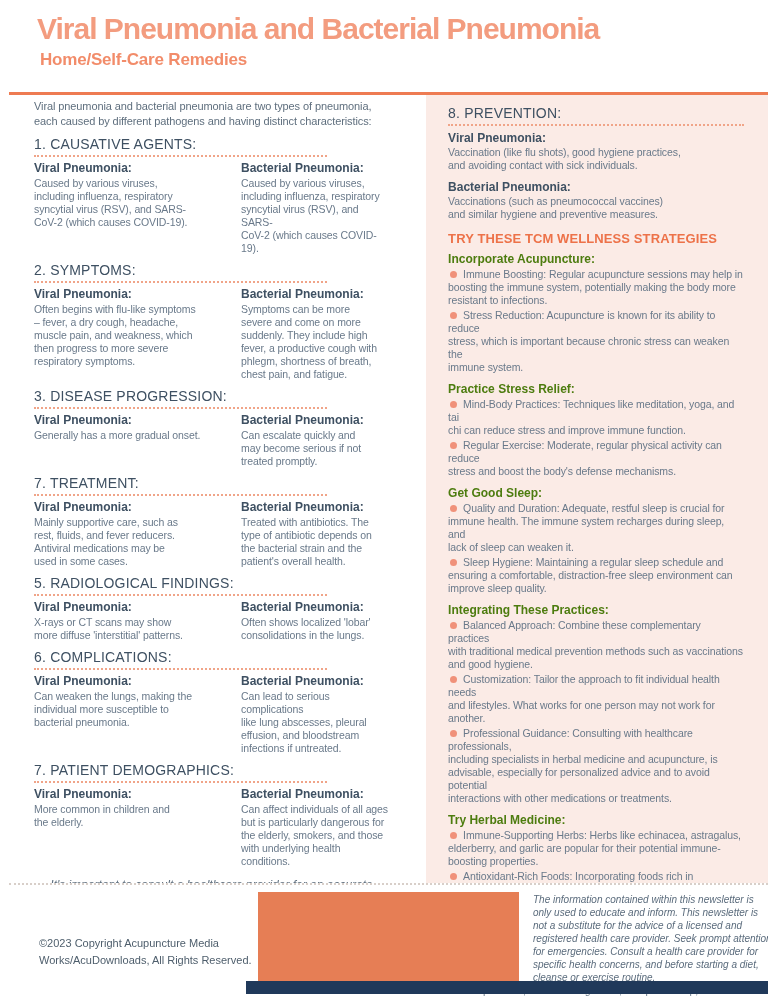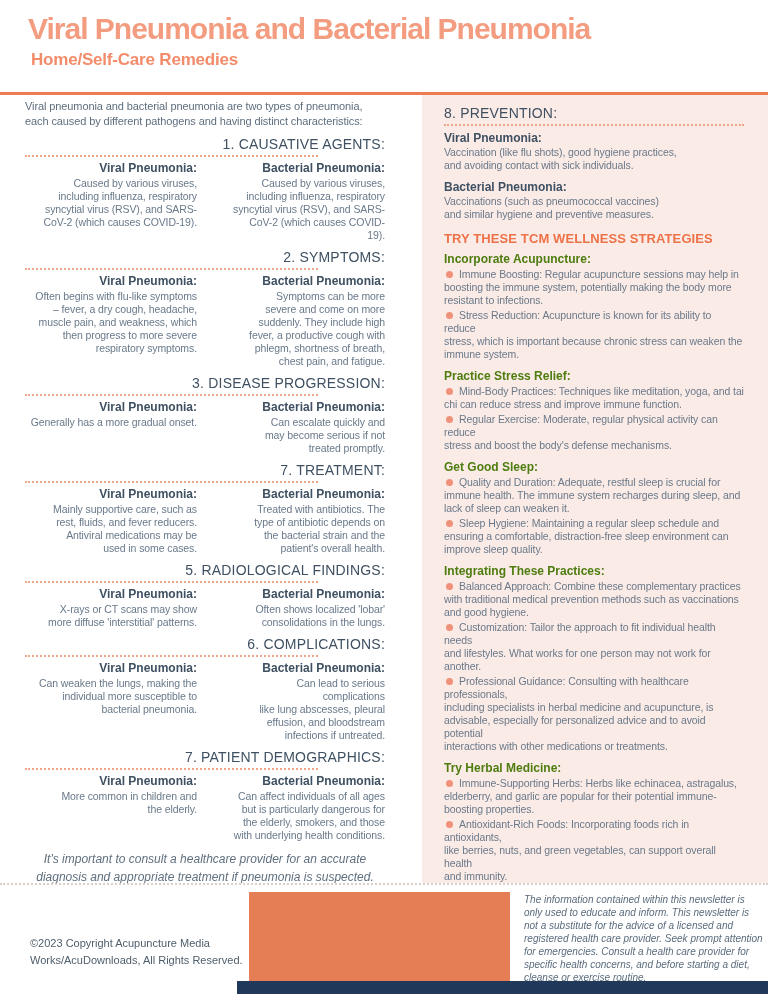--- a/index.html
+++ b/index.html
@@ -1,33 +1,33 @@
 <!DOCTYPE html>
 <html><head>
 <meta charset="utf-8">
 <style>
   * { margin:0; padding:0; box-sizing:border-box; }
   html,body { background:#fff; }
   body { font-family:"Liberation Sans", sans-serif; }
-  .page { position:relative; width:768px; height:999px; background:#ffffff; overflow:hidden; }
+  .page { position:relative; width:768px; height:999px; background:#ffffff; overflow:hidden;padding-left:9px; }
 
   
   .header { padding:12px 0 0 28px; }
   .title { font-size:30px; font-weight:bold; color:#F39C7F; letter-spacing:-1px; line-height:1.15; }
   .subtitle { font-size:17px; font-weight:bold; color:#F28C6A; letter-spacing:-0.2px; margin:3px 0 0 3px; }
   .divider { height:3px; background:#EE7B52; margin-top:22px; }
 
   
   .main { display:flex; height:788px; }
   .left-col { width:422px; padding:4px 37px 0 25px; }
   .right-panel { width:346px; background:#FBEBE6; padding:10px 24px 0 22px; }
 
   .intro { font-size:11px; line-height:15px; color:#5F6F7E; white-space:pre-line; letter-spacing:-0.1px; margin-bottom:2px; }
 
-  .sec { margin-top:7px;text-align:right; }
+  .sec { margin-top:7px; }
   .sec-h { font-size:14px; font-weight:400; color:#3E5062; letter-spacing:0.2px; line-height:16px; }
   .dotline { height:0; border:none; border-top:2px dotted #F0A488; margin:3px 0 5px 0; width:293px; }
   .right-panel .dotline { width:100%; }
 
   .cols { display:flex; }
   .col-v { width:172px; margin-right:35px; }
   .col-b { flex:1; }
   .lbl { font-size:12px; font-weight:bold; color:#3E5062; line-height:13px; margin-bottom:2px; }
   .body { font-size:10.5px; color:#69798A; line-height:13px; letter-spacing:-0.1px; white-space:pre-line; }
 

